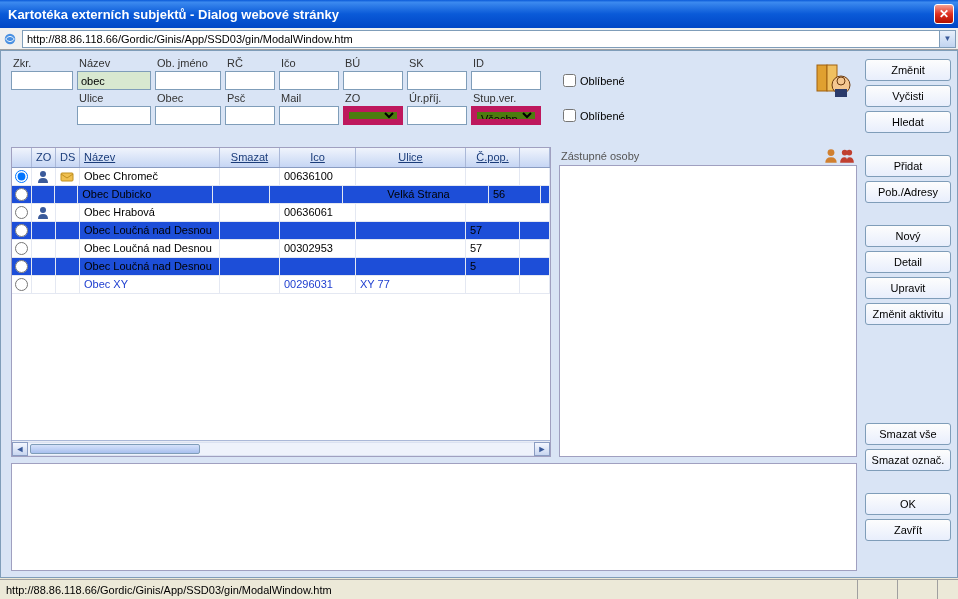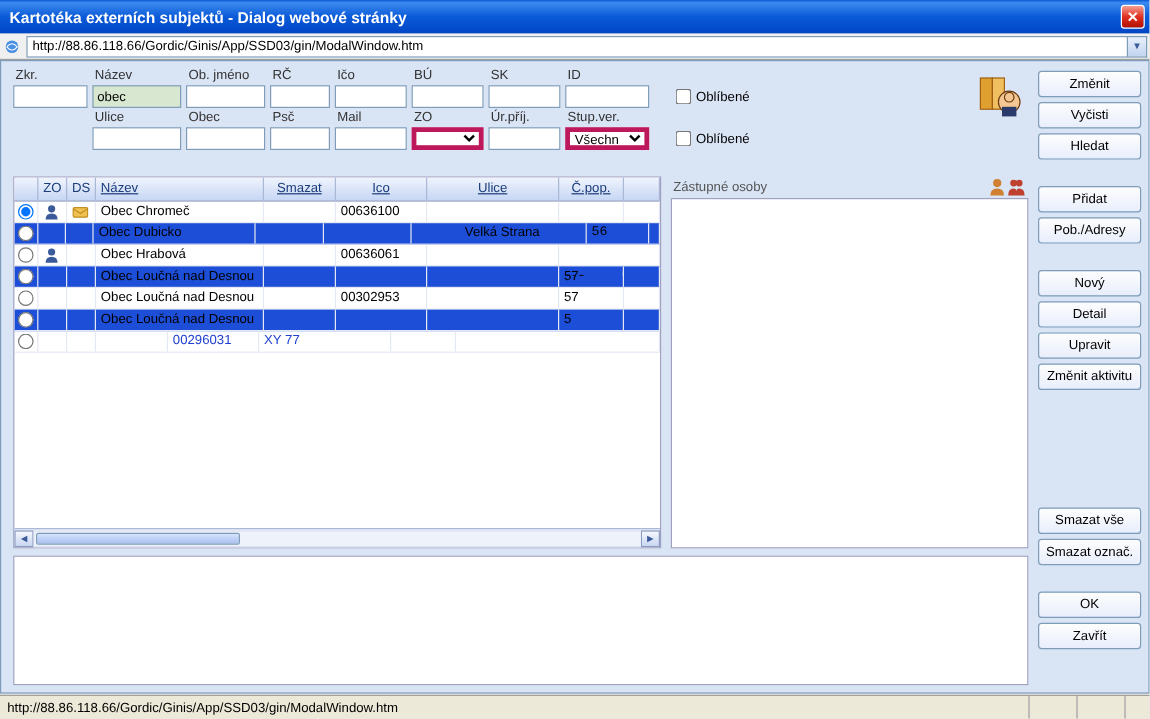--- a/index.html
+++ b/index.html
@@ -89,22 +89,22 @@
 }
 .text-input {
   border: 1px solid #7f9db9;
   background: #fff;
   height: 19px;
   padding: 0 3px;
   font-size: 11px;
 }
 .text-input.sel { background: #d8e8d0; }
 .select-input {
-  border: 4px solid #be185d;
-  background: #ffffff;
+  border: 6px solid #be185d;
+  background: #4d7c0f;
   height: 19px;
   font-size: 11px;
 }
 .checkbox-group {
   display: flex;
   align-items: center;
   gap: 4px;
   height: 19px;
   align-self: flex-end;
 }
@@ -391,21 +391,21 @@
           <div class="grid-row alt">
             <div class="gcell radio-cell" style="width:20px;">
               <input type="radio" name="gr" style="">
             </div>
             <div class="gcell" style="width:24px;"></div>
             <div class="gcell" style="width:24px;"></div>
             <div class="gcell" style="width:140px;">Obec Dubicko</div>
             <div class="gcell" style="width:60px;"></div>
             <div class="gcell" style="width:76px;"></div>
             <div class="gcell" style="width:110px;margin-left:40px;">Velká Strana</div>
-            <div class="gcell" style="width:54px;font-family:Liberation Mono, monospace;">56</div>
+            <div class="gcell" style="width:54px;">56</div>
             <div class="gcell" style="flex:1;"></div>
           </div>
           <div class="grid-row">
             <div class="gcell radio-cell" style="width:20px;">
               <input type="radio" name="gr" style="">
             </div>
             <div class="gcell" style="width:24px;"><span class="person-icon"><svg viewBox="0 0 14 14" width="14" height="14">
                   <circle cx="7" cy="4" r="3" fill="#3a5a9a"></circle>
                   <path d="M2 13 Q2 8 7 8 Q12 8 12 13 Z" fill="#3a5a9a"></path>
                 </svg></span></div>
@@ -455,20 +455,21 @@
             <div class="gcell" style="width:110px;"></div>
             <div class="gcell" style="width:54px;">5</div>
             <div class="gcell" style="flex:1;"></div>
           </div>
           <div class="grid-row special">
             <div class="gcell radio-cell" style="width:20px;">
               <input type="radio" name="gr" style="">
             </div>
             <div class="gcell" style="width:24px;"></div>
             <div class="gcell" style="width:24px;"></div>
+            <div class="gcell" style="width:140px;">Obec XY</div>
             <div class="gcell" style="width:60px;"></div>
             <div class="gcell" style="width:76px;">00296031</div>
             <div class="gcell" style="width:110px;">XY 77</div>
             <div class="gcell" style="width:54px;"></div>
             <div class="gcell" style="flex:1;"></div>
           </div>
         </div>
       <div class="grid-hscroll">
         <div class="scroll-btn">◄</div>
         <div class="scroll-track">

